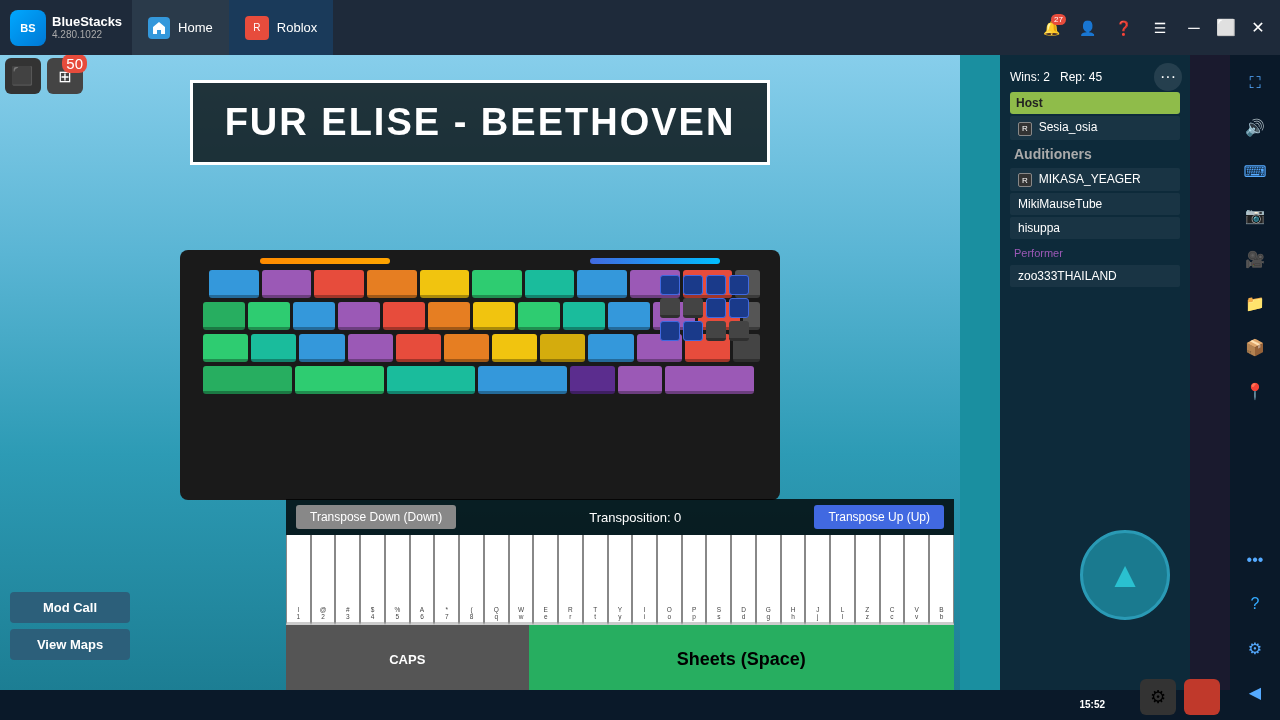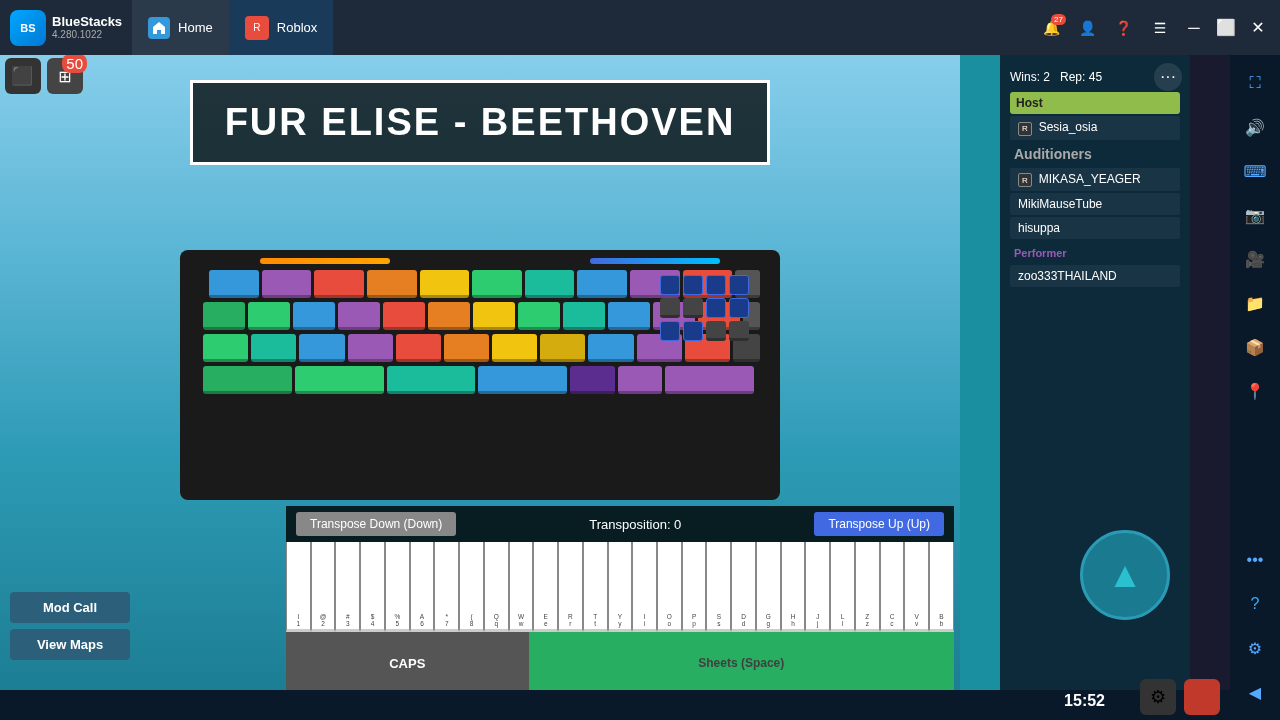--- a/index.html
+++ b/index.html
@@ -251,24 +251,24 @@
       color: white;
       border: none;
       padding: 8px;
       font-size: 13px;
       font-weight: bold;
       cursor: pointer;
     }
     .btn-sheets {
       flex: 1;
       background: #27ae60;
-      color: #404040;
+      color: #000000;
       border: none;
       padding: 24px;
-      font-size: 12px;
+      font-size: 18px;
       font-weight: bold;
       cursor: pointer;
     }
     .piano-volume-row {
       display: flex;
       gap: 0;
       background: #222;
     }
     .btn-vol-down {
       flex: 1;
@@ -464,21 +464,21 @@
       overflow: hidden;
       cursor: pointer;
     }
 
     
     .time-display {
       position: absolute;
       bottom: 5px;
       right: 115px;
       color: white;
-      font-size: 16px;
+      font-size: 10px;
       font-weight: bold;
     }
 
     
     .piano-keys-wrapper {
       position: relative;
       height: 90px;
       background: #222;
       overflow: hidden;
     }
@@ -801,21 +801,21 @@
     <div class="panel-name-row">
       <span class="roblox-icon">R</span>
       &nbsp;<span>MIKASA_YEAGER</span>
     </div>
     <div class="panel-name-row">
       <span>MikiMauseTube</span>
     </div>
     <div class="panel-name-row">
       <span>hisuppa</span>
     </div>
-    <div class="panel-row" style="color:#9b59b6;font-size:11px;font-weight:bold;padding-left:4px;margin-top:4px;">
+    <div class="panel-row" style="color:#9b59b6;font-size:11px;font-weight:normal;padding-left:4px;margin-top:4px;">
       <span>Performer</span>
     </div>
     <div class="panel-name-row">
       <span>zoo333THAILAND</span>
     </div>
 
     <div class="up-arrow-btn">
       <span class="up-arrow">▲</span>
     </div>
   </div>

